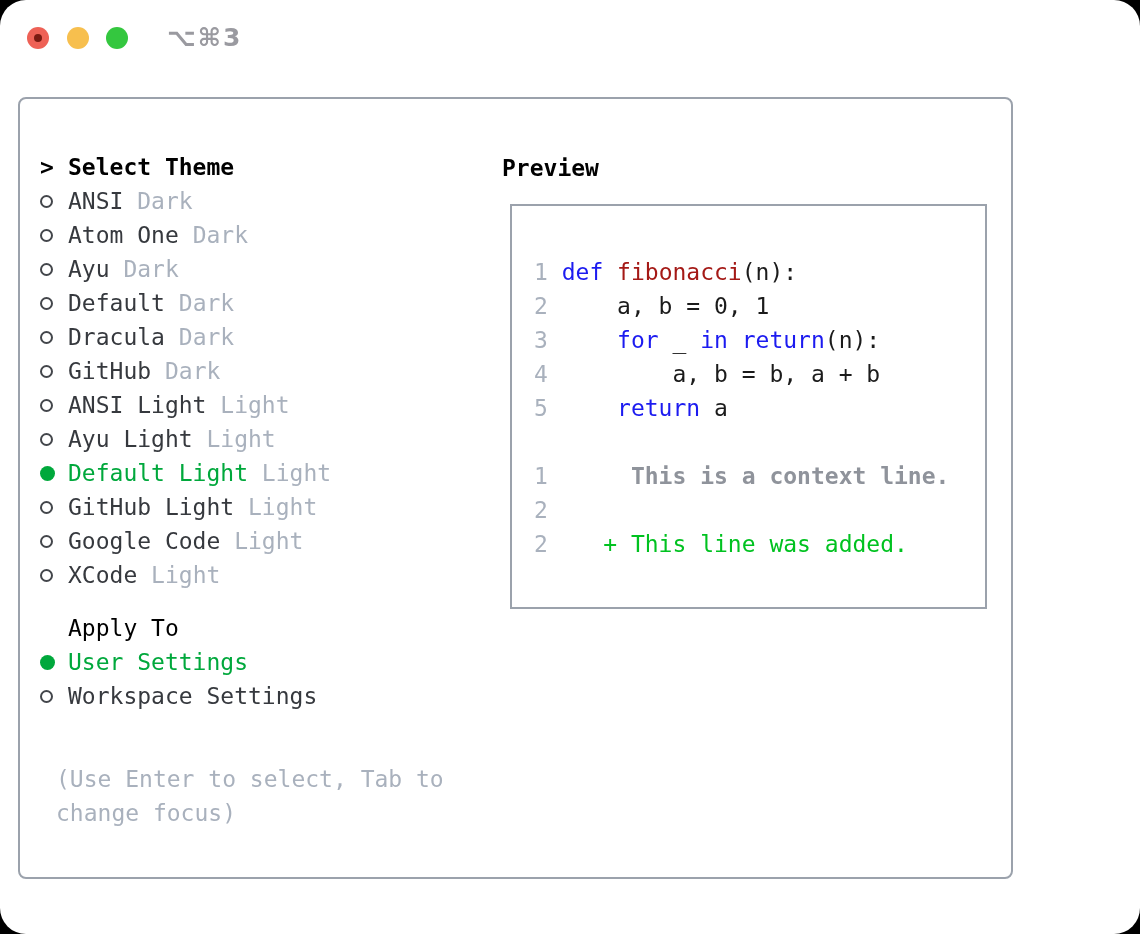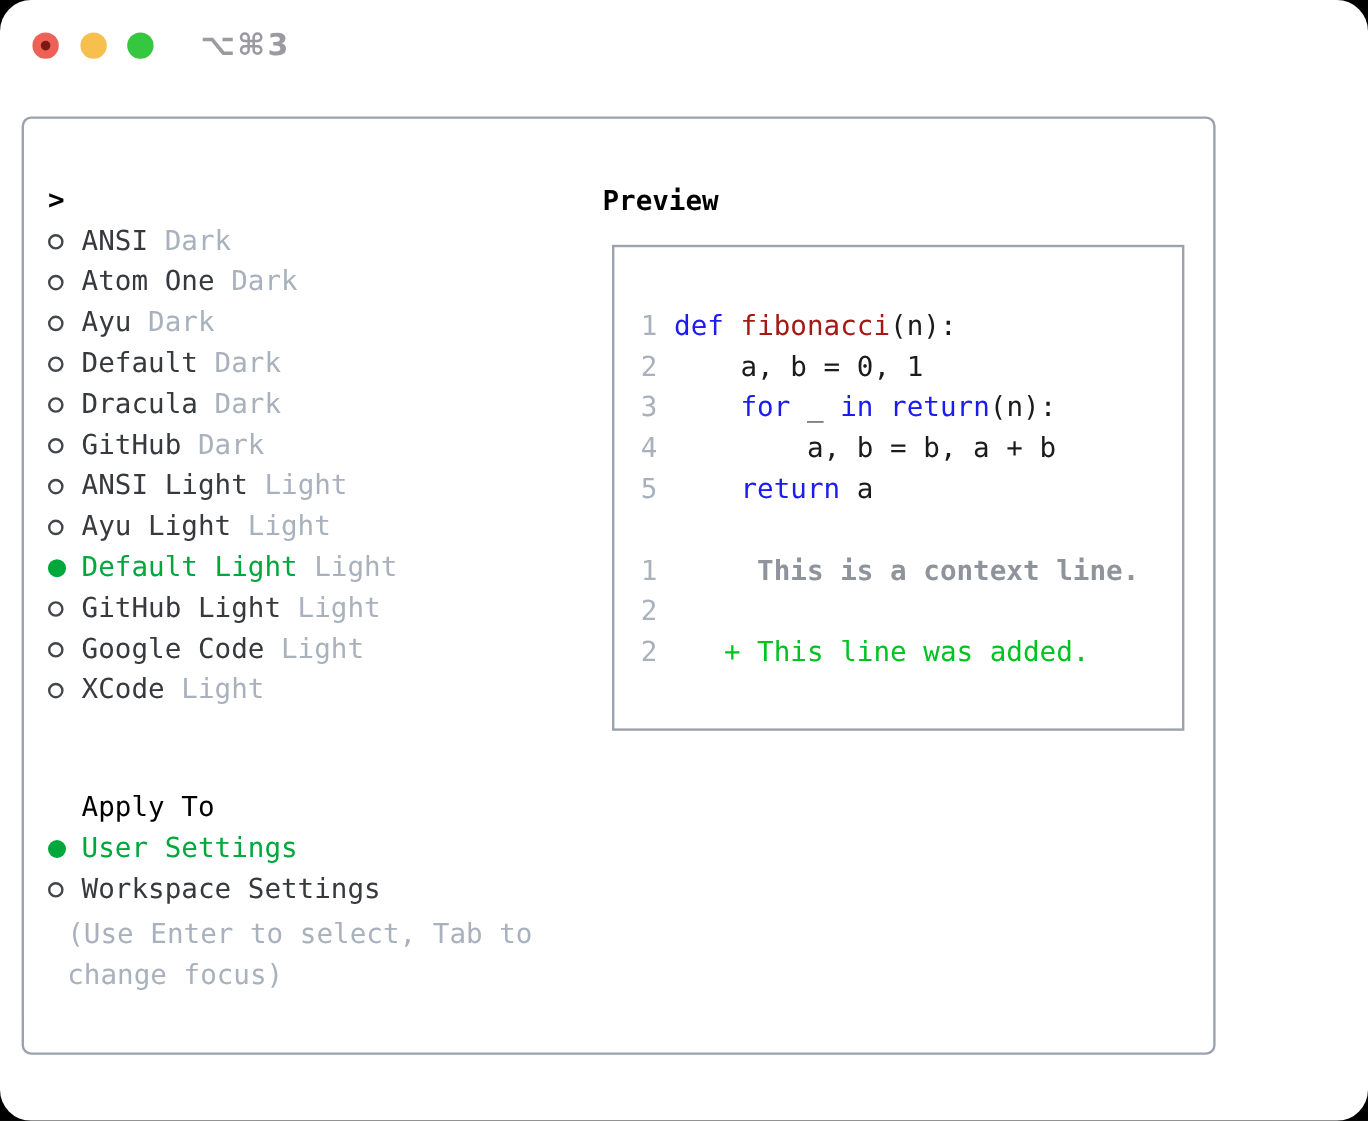--- a/index.html
+++ b/index.html
@@ -71,36 +71,37 @@
   </span>
   <span class="light yellow"></span>
   <span class="light green"></span>
   <span class="win-title">⌥⌘3</span>
 
   <div class="panel">
 
     <div class="block" style="left:20px; top:51px;" id="theme-list">
       <div class="row">
         <span class="bullet prompt">&gt;</span>
+        <span class="hdr">Select Theme</span>
       </div>
     <div class="row"><span class="bullet"><span class="dot-o"></span></span><span class="label">ANSI</span><span class="variant">Dark</span></div>
         <div class="row"><span class="bullet"><span class="dot-o"></span></span><span class="label">Atom One</span><span class="variant">Dark</span></div>
         <div class="row"><span class="bullet"><span class="dot-o"></span></span><span class="label">Ayu</span><span class="variant">Dark</span></div>
         <div class="row"><span class="bullet"><span class="dot-o"></span></span><span class="label">Default</span><span class="variant">Dark</span></div>
         <div class="row"><span class="bullet"><span class="dot-o"></span></span><span class="label">Dracula</span><span class="variant">Dark</span></div>
         <div class="row"><span class="bullet"><span class="dot-o"></span></span><span class="label">GitHub</span><span class="variant">Dark</span></div>
         <div class="row"><span class="bullet"><span class="dot-o"></span></span><span class="label">ANSI Light</span><span class="variant">Light</span></div>
         <div class="row"><span class="bullet"><span class="dot-o"></span></span><span class="label">Ayu Light</span><span class="variant">Light</span></div>
         <div class="row"><span class="bullet"><span class="dot-f"></span></span><span class="label sel">Default Light</span><span class="variant">Light</span></div>
         <div class="row"><span class="bullet"><span class="dot-o"></span></span><span class="label">GitHub Light</span><span class="variant">Light</span></div>
         <div class="row"><span class="bullet"><span class="dot-o"></span></span><span class="label">Google Code</span><span class="variant">Light</span></div>
         <div class="row"><span class="bullet"><span class="dot-o"></span></span><span class="label">XCode</span><span class="variant">Light</span></div>
       </div>
 
-    <div class="block" style="left:20px; top:557px;" id="apply-list">
+    <div class="block" style="left:20px; top:512px;" id="apply-list">
       <div class="row">
         <span class="bullet"></span>
         <span class="hdr2">Apply To</span>
       </div>
     <div class="row"><span class="bullet"><span class="dot-f"></span></span><span class="label sel">User Settings</span></div>
         <div class="row"><span class="bullet"><span class="dot-o"></span></span><span class="label">Workspace Settings</span></div>
       </div>
 
     <div class="hint" style="left:20px; top:663px;">(Use Enter to select, Tab to
 change focus)</div>

